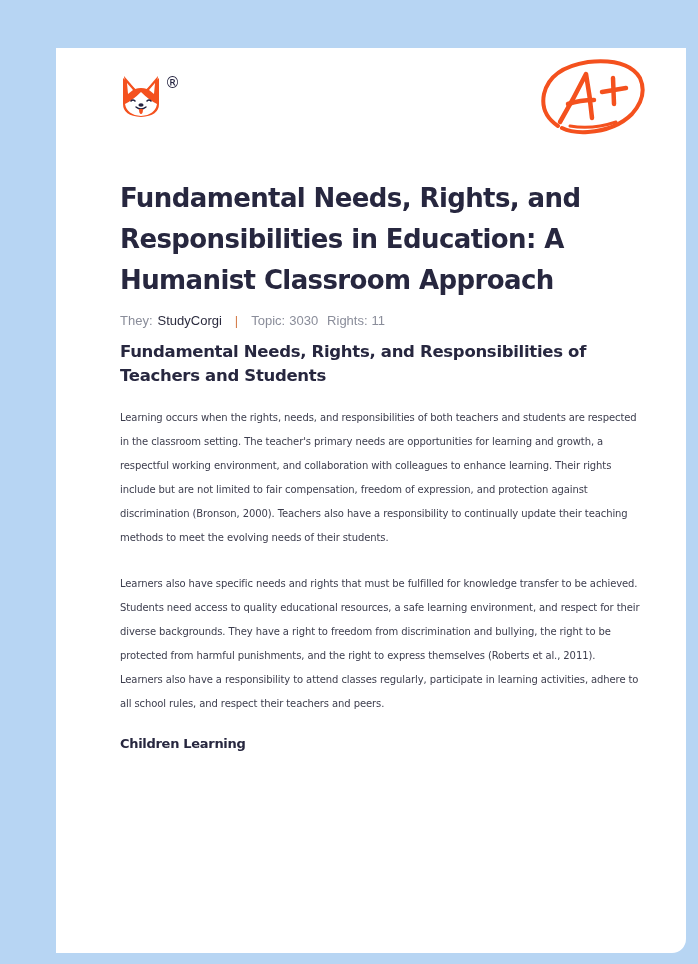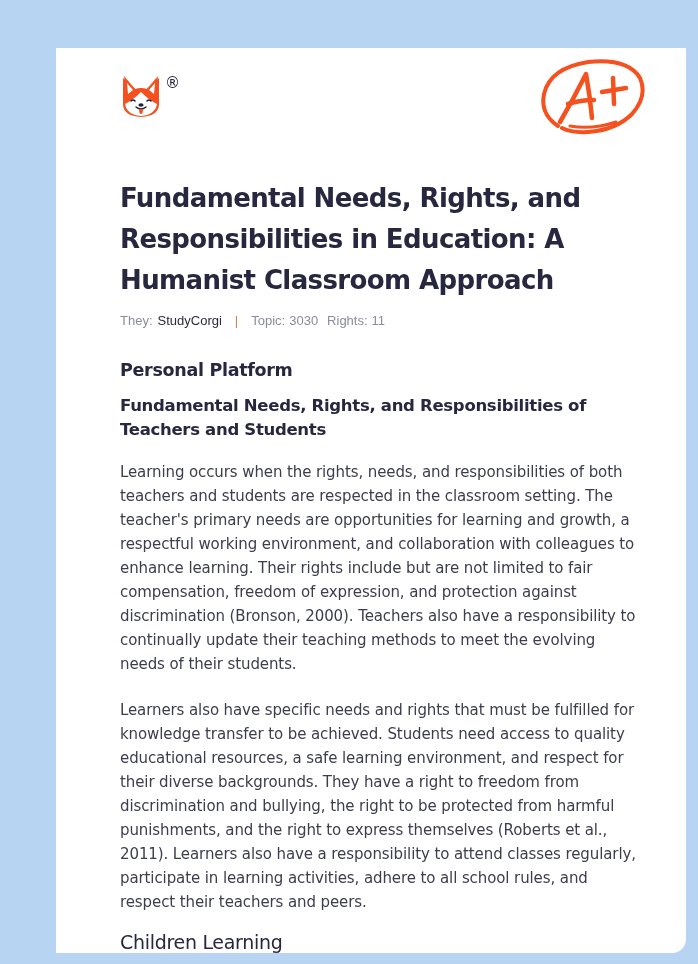--- a/index.html
+++ b/index.html
@@ -118,33 +118,33 @@
       font-family: "DejaVu Sans", sans-serif;
       font-weight: bold;
       font-size: 16.5px;
       line-height: 24px;
       color: #27273f;
       letter-spacing: -0.3px;
     }
     .para {
       margin: 18px 0 0 0;
       font-family: "DejaVu Sans", sans-serif;
-      font-size: 15px;
+      font-size: 10px;
       line-height: 24px;
       color: #3c3d4d;
       letter-spacing: -0.1px;
     }
     .para + .para {
       margin-top: 22px;
     }
     .h3-bottom {
       margin: 16px 0 0 0;
       font-family: "DejaVu Sans", sans-serif;
-      font-weight: normal;
-      font-size: 19px;
+      font-weight: bold;
+      font-size: 13px;
       line-height: 24px;
       color: #27273f;
       letter-spacing: -0.3px;
     }
   </style>
 </head>
 <body>
 
 <div class="card">
 
@@ -190,21 +190,20 @@
     <div class="meta">
       <span>They:</span>
       <span class="topic-value">StudyCorgi</span>
       <span class="sep">|</span>
       <span>Topic:</span>
       <span class="num">3030</span>
       <span class="pages">Rights:</span>
       <span class="num">11</span>
     </div>
 
-    <h2 class="h2">Personal Platform</h2>
 
     <h3 class="h3">Fundamental Needs, Rights, and Responsibilities of Teachers and Students</h3>
 
     <p class="para">Learning occurs when the rights, needs, and responsibilities of both teachers and students are respected in the classroom setting. The teacher's primary needs are opportunities for learning and growth, a respectful working environment, and collaboration with colleagues to enhance learning. Their rights include but are not limited to fair compensation, freedom of expression, and protection against discrimination (Bronson, 2000). Teachers also have a responsibility to continually update their teaching methods to meet the evolving needs of their students.</p>
     <p class="para">Learners also have specific needs and rights that must be fulfilled for knowledge transfer to be achieved. Students need access to quality educational resources, a safe learning environment, and respect for their diverse backgrounds. They have a right to freedom from discrimination and bullying, the right to be protected from harmful punishments, and the right to express themselves (Roberts et al., 2011). Learners also have a responsibility to attend classes regularly, participate in learning activities, adhere to all school rules, and respect their teachers and peers.</p>
 
     <h3 class="h3-bottom">Children Learning</h3>
   </div>
 </div>
 

